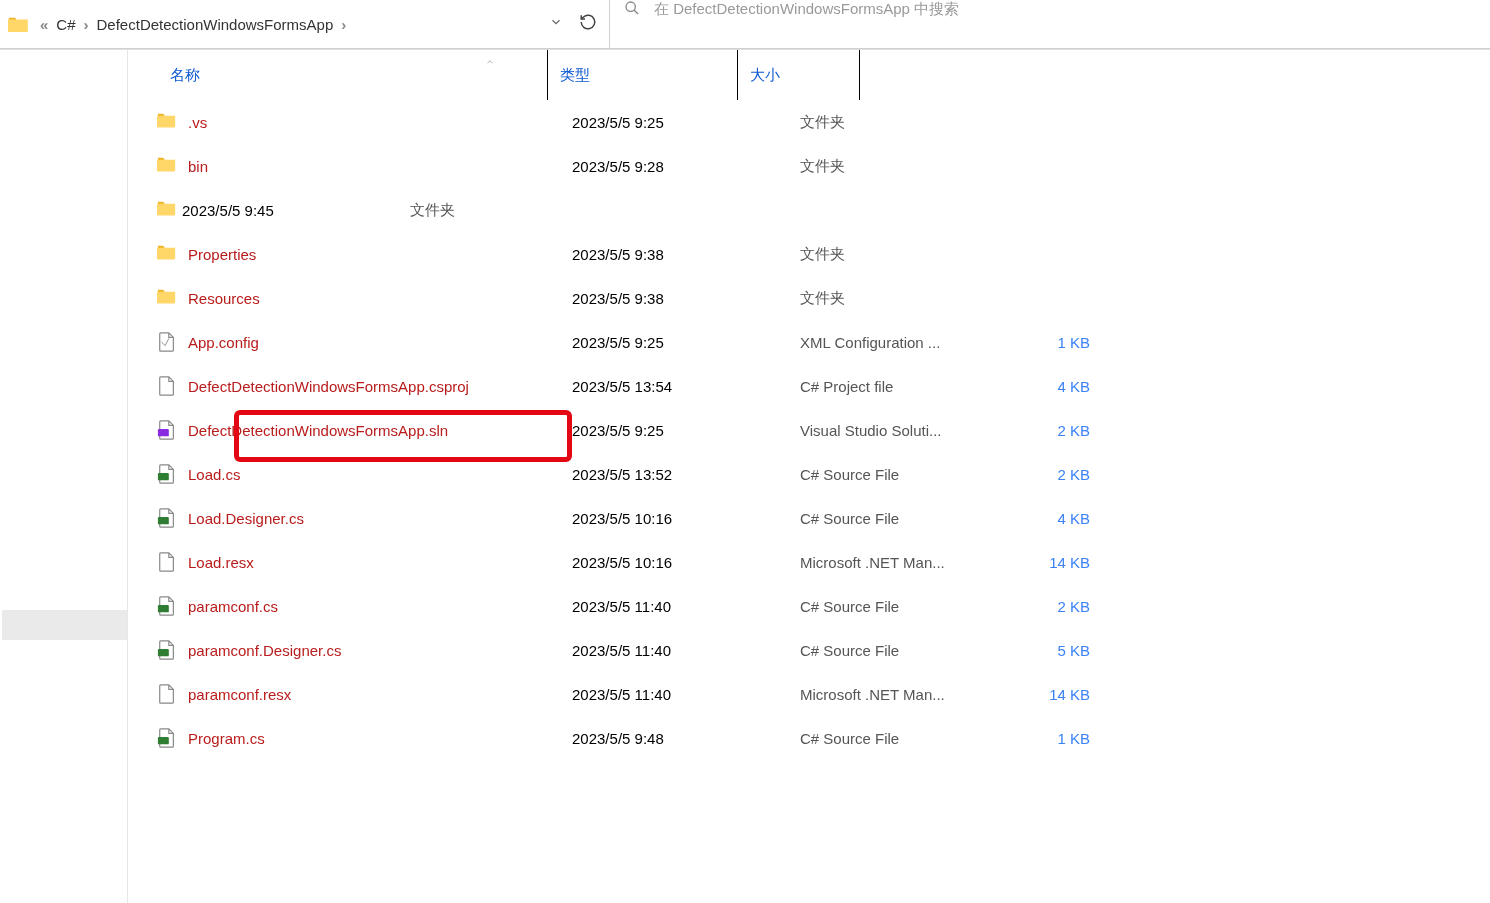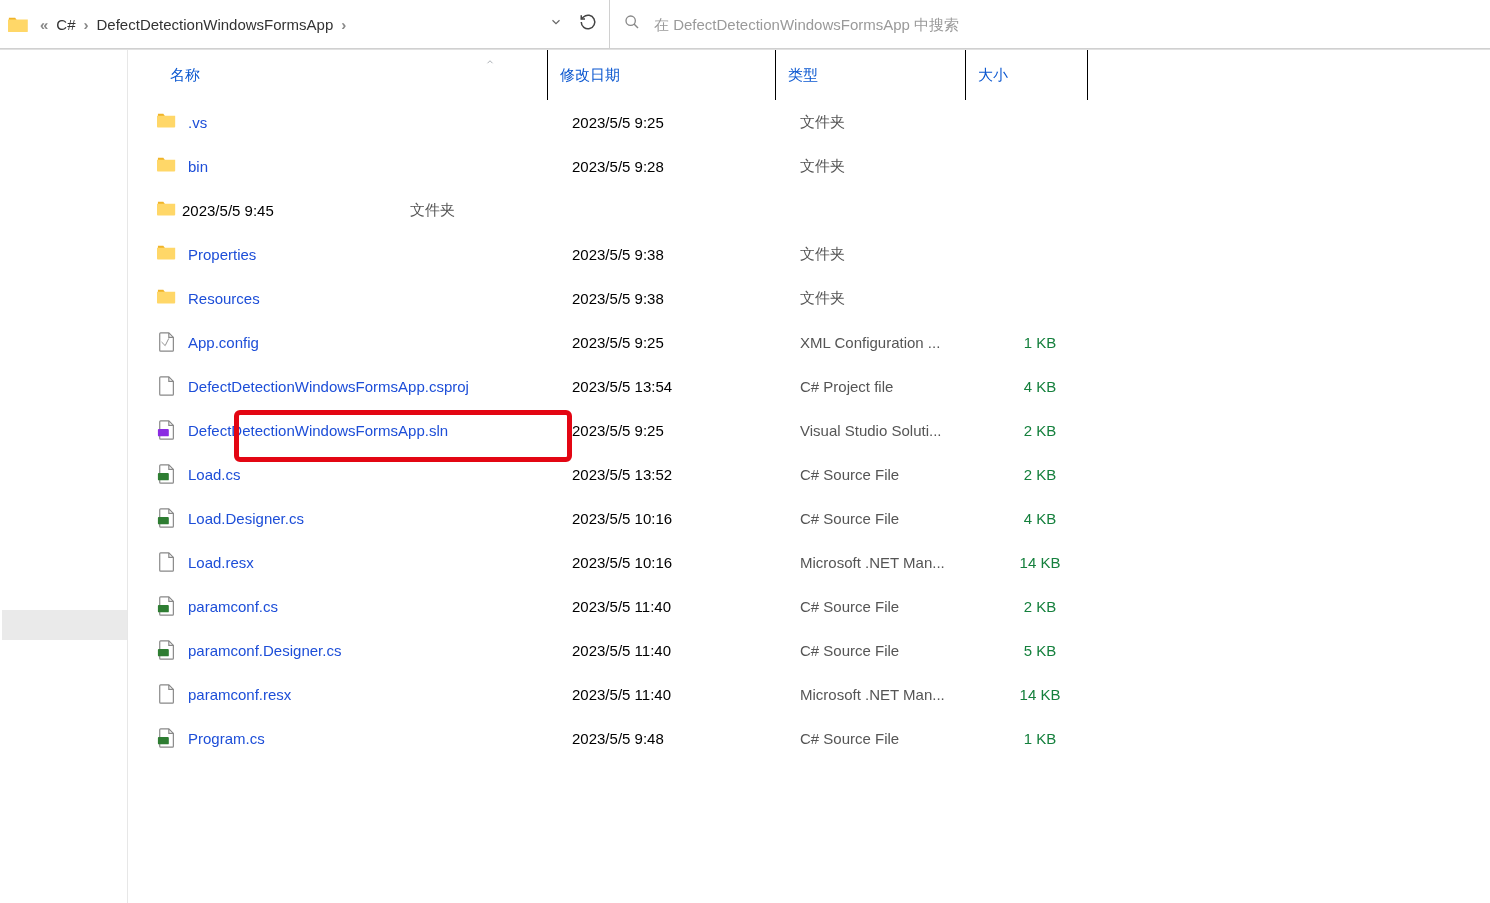--- a/index.html
+++ b/index.html
@@ -33,21 +33,21 @@
   }
   .bc-folder-icon { width: 22px; height: 18px; margin-right: 6px; display: inline-flex; }
   .bc-sep, .bc-item { padding: 0 4px; color: #333; }
   .bc-sep { color: #888; font-weight: 600; }
   .bc-recent { color: #555; position: absolute; right: 46px; font-size: 16px; }
   .bc-refresh { position: absolute; right: 12px; color: #444; font-size: 18px; }
 
   .search-box {
     flex: 1;
     display: flex;
-    align-items: center;
+    align-items: flex-start;
     border: 1px solid #d0d0d0;
     border-top: none;
     border-left: none;
     border-right: none;
     padding: 0 14px;
     color: #888;
   }
   .search-icon { margin-right: 14px; color: #888; font-size: 16px; }
   .search-input {
     flex: 1;
@@ -111,24 +111,24 @@
   
   .row {
     display: flex;
     align-items: center;
     height: 44px;
     padding-left: 24px;
     color: #444;
     position: relative;
   }
   .row .icon-slot { width: 30px; display: inline-flex; align-items: center; justify-content: center; }
-  .row .name-cell { width: 390px; padding-left: 6px; color: #1d4ed8; }
+  .row .name-cell { width: 390px; padding-left: 6px; color: #b91c1c; }
   .row .date-cell { width: 228px; color: #000000; }
   .row .type-cell { width: 190px; color: #555; }
-  .row .size-cell { width: 110px; color: #15803d; text-align: center; padding-right: 10px; }
+  .row .size-cell { width: 110px; color: #3b82f6; text-align: right; padding-right: 10px; }
 
   .highlight-box {
     position: absolute;
     top: 360px;
     left: 106px;
     width: 338px;
     height: 52px;
     border: 5px solid #e30613;
     border-radius: 6px;
     pointer-events: none;
@@ -184,21 +184,20 @@
   </div>
 
   <div class="list-pane">
     <div class="col-header">
       <span class="sort-ind">
         <svg width="12" height="10" viewBox="0 0 24 24" fill="none" stroke="#9aa0a6" stroke-width="2">
             <polyline points="6 15 12 9 18 15"></polyline>
           </svg>
       </span>
       <div class="hcell hname">名称</div>
-      <div class="hcell hdate">修改日期</div>
       <div class="hcell htype">类型</div>
       <div class="hcell hsize">大小</div>
     </div>
 
     <div id="rows-container">
         <div class="row">
           <span class="icon-slot">
             <svg width="20" height="20" viewBox="0 0 22 22">
               <use href="#ico-folder"></use>
             </svg>

